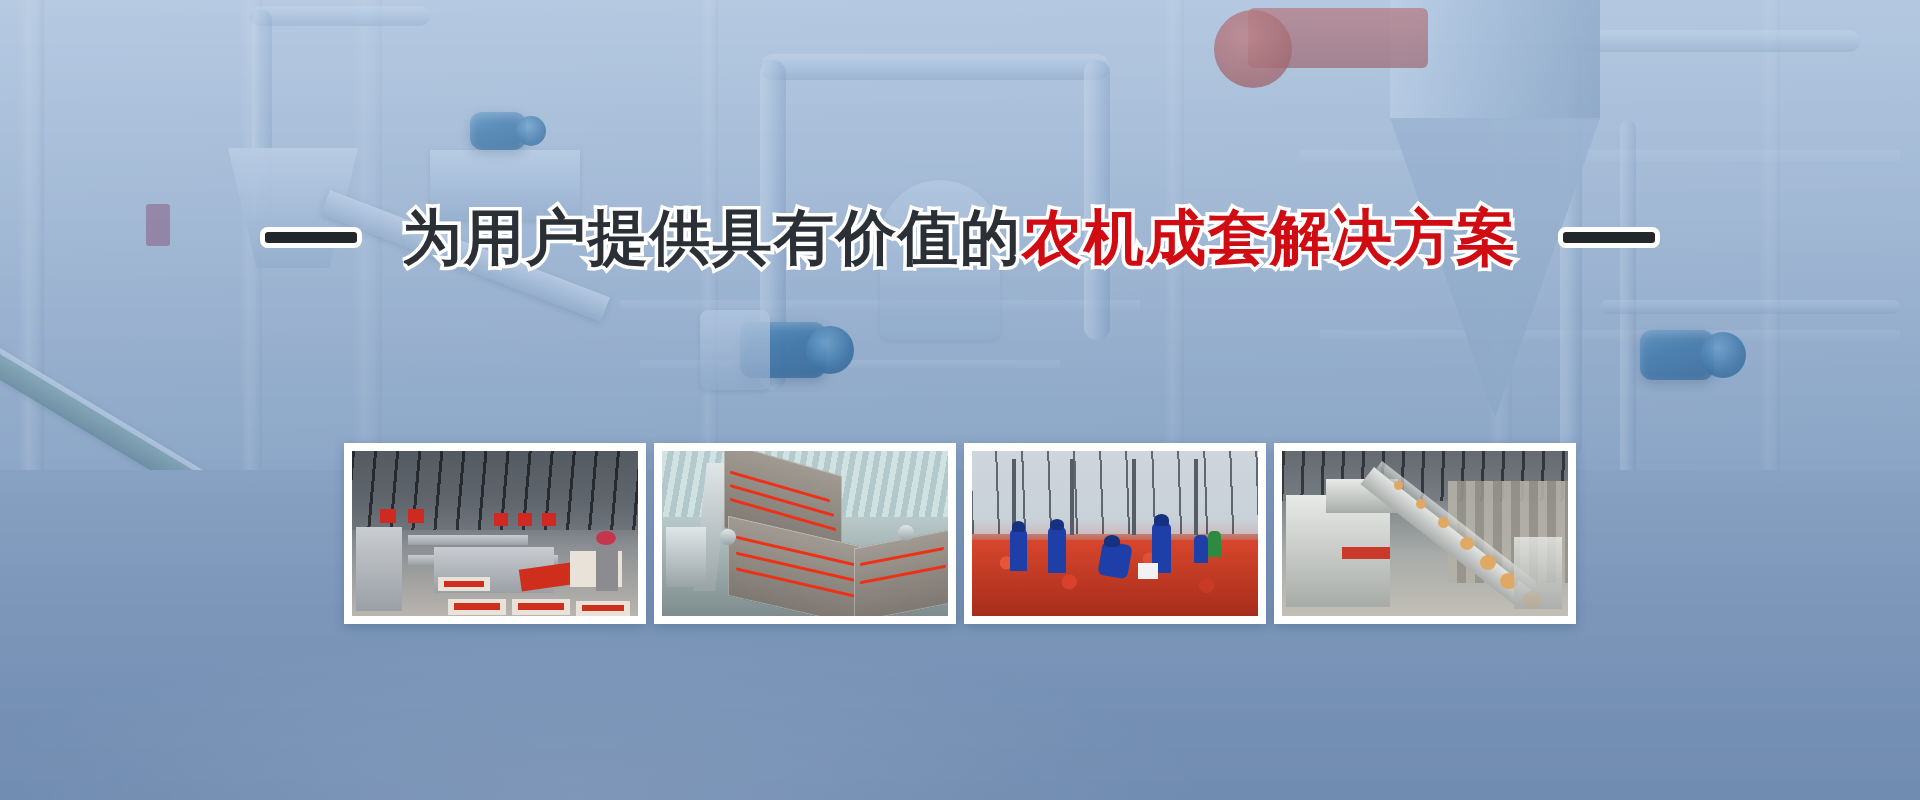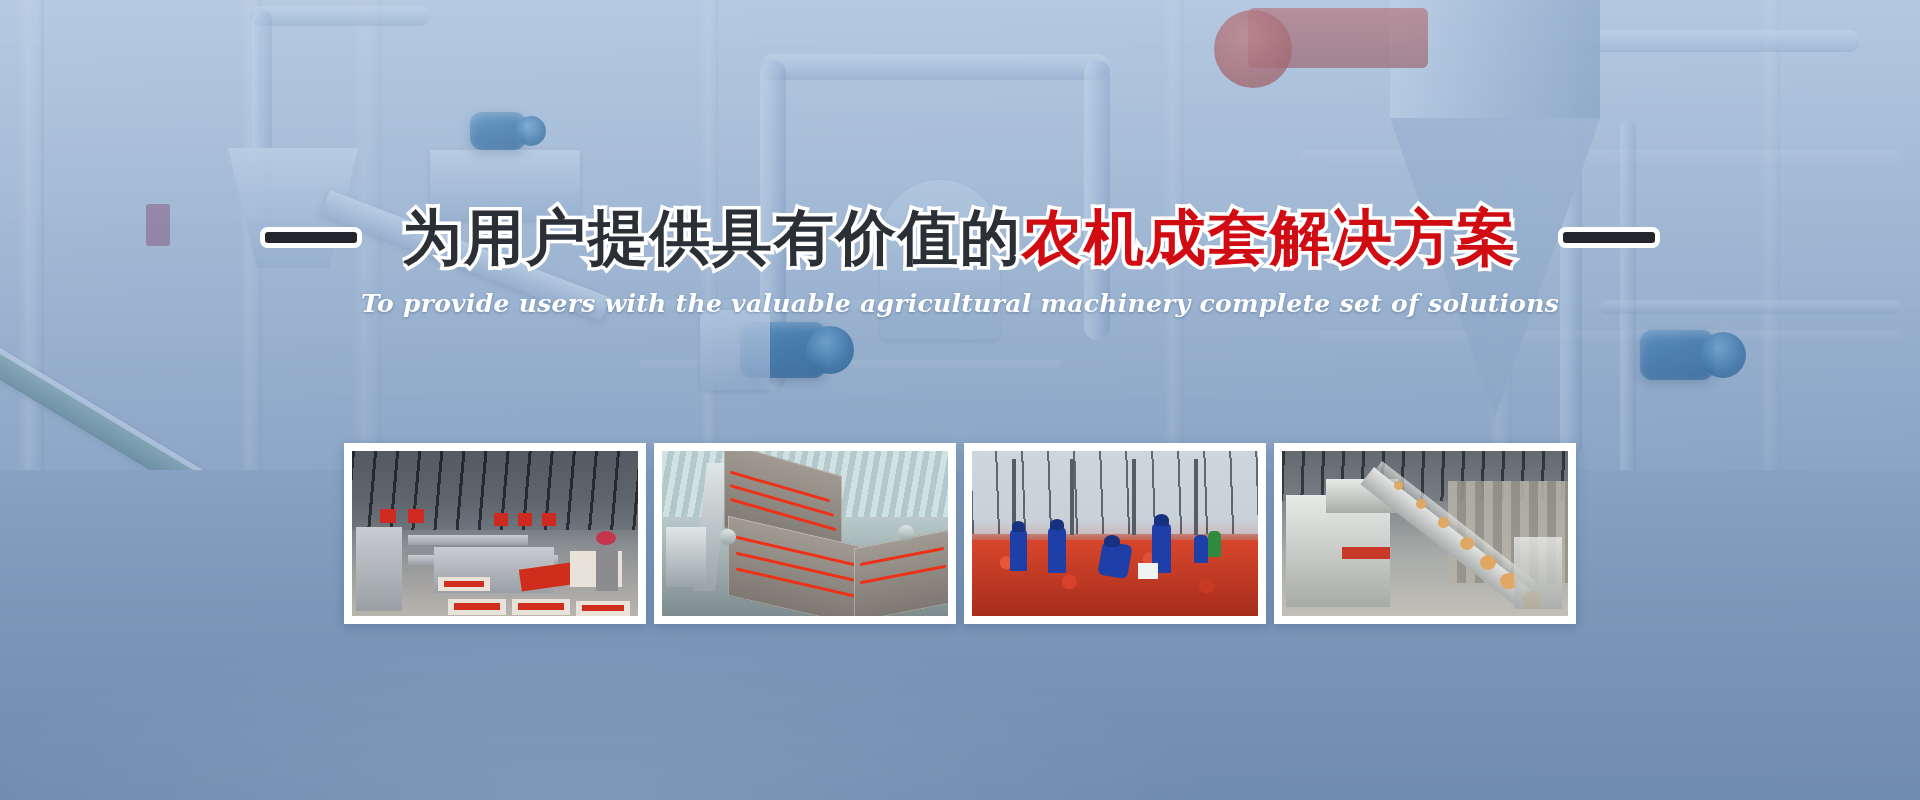--- a/index.html
+++ b/index.html
@@ -297,21 +297,20 @@
   </div>
 
   <div class="headline-wrap">
     <span class="dash"></span>
     <div class="headline">
       <span>为用户提供具有价值的</span><span class="accent">农机成套解决方案</span>
     </div>
     <span class="dash"></span>
   </div>
 
-  <div class="subtitle">To provide users with the  valuable agricultural machinery complete set of solutions</div>
 
   <div class="thumbs">
 
     <div class="thumb">
       <div class="thumb-img t1">
         <div class="t1-roof"></div>
         <div class="t1-rack" style="left:4px;top:76px;width:46px;height:84px;"></div>
         <div class="t1-rack" style="left:56px;top:84px;width:120px;height:10px;"></div>
         <div class="t1-rack" style="left:56px;top:104px;width:150px;height:10px;"></div>
         <div class="t1-sign" style="left:28px;top:58px;width:16px;height:14px;"></div>

